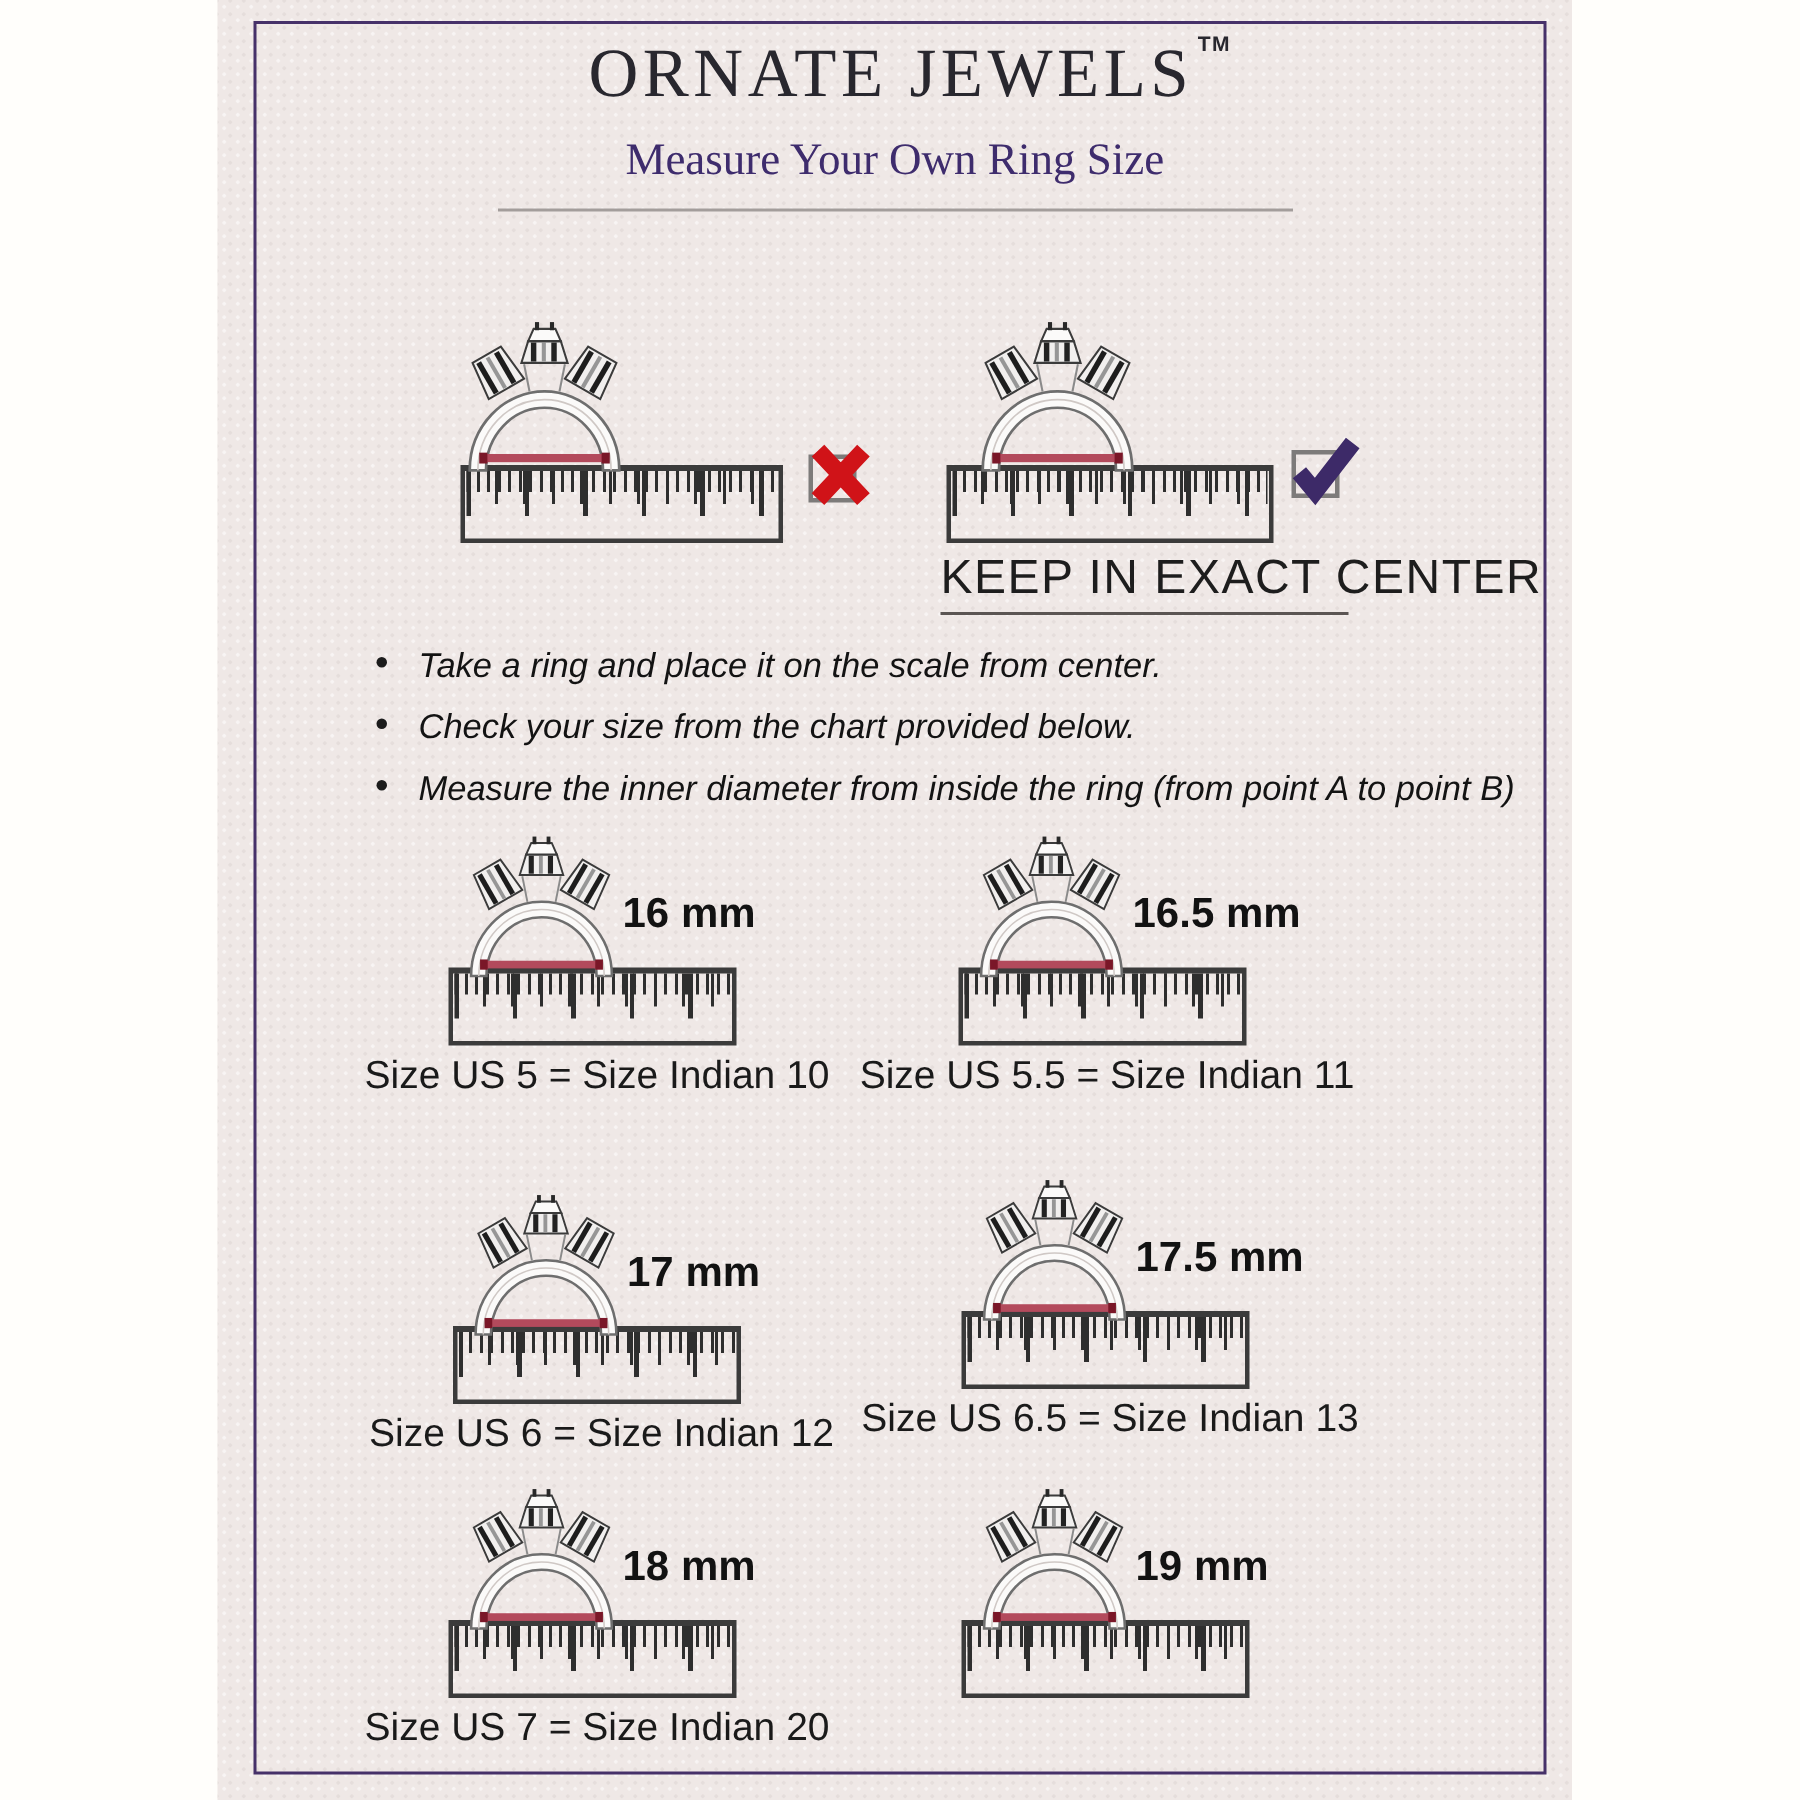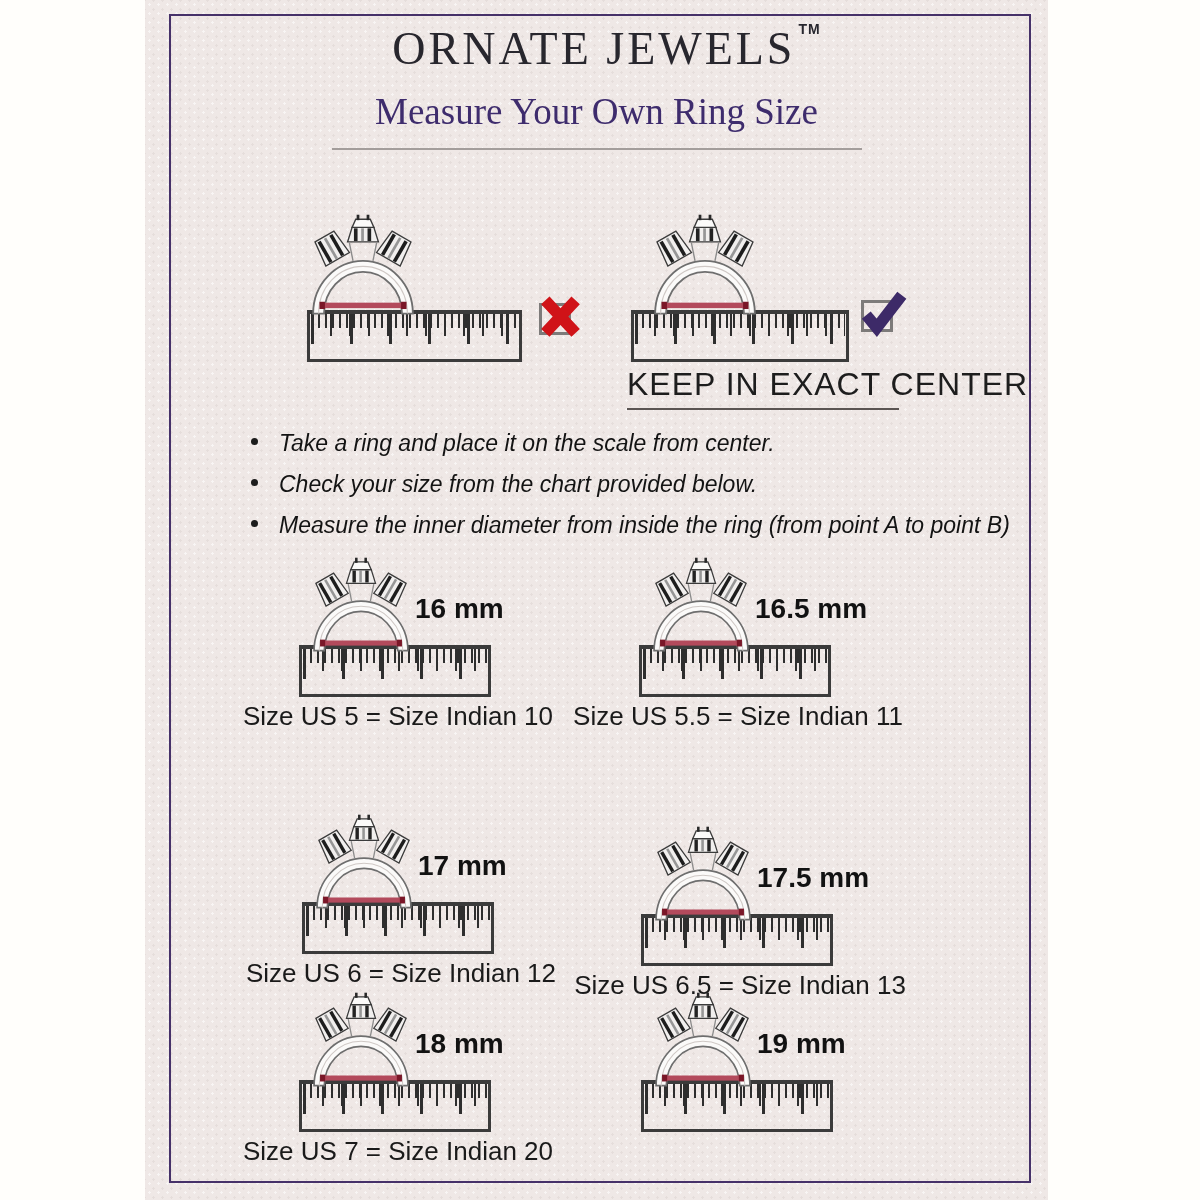--- a/index.html
+++ b/index.html
@@ -20,21 +20,21 @@
     border:2px solid #463169; pointer-events:none;
   }
 
   
   .header { position:absolute; top:22px; left:0; width:100%; text-align:center; }
   .brand { font-family:"Liberation Serif", serif; font-size:46px; letter-spacing:3px;
            color:#28272e; font-weight:500; line-height:1.1;padding-left:20px; }
   .brand .tm { font-family:"Liberation Sans", sans-serif; font-size:14px; font-weight:bold;
                letter-spacing:1px; vertical-align:30px; margin-left:3px; }
   .tagline { margin-top:9px; font-size:17px; letter-spacing:7px; color:#4c4b4b; }
-  .title { margin-top:15px; font-family:"Liberation Serif", serif; font-size:37px;
+  .title { margin-top:15px; font-family:"Liberation Serif", serif; font-size:30px;
            font-weight:500; color:#3e2c6d; }
   .rule { width:530px; border-top:2px solid #a39d9b; margin:15px auto 0; }
 
   
   .unit { position:absolute; }
   .unit .ring { position:absolute; left:0; top:0; z-index:2; }
   .unit .ruler {
     position:absolute; z-index:1; height:52px;
     border:3px solid #3b3b3b; border-top-width:4px; background:transparent;
   }
@@ -178,30 +178,30 @@
 
   <div class="unit chart-unit" style="left:492px; top:555px; width:200px; height:180px;">
     <svg class="ring" viewBox="0 0 150 118">
         <use href="#ring-sym"></use>
       </svg>
     <div class="ruler"></div>
     <div class="mm">16.5 mm</div>
     <div class="caption">Size US 5.5 = Size Indian 11</div>
   </div>
 
-  <div class="unit chart-unit" style="left:155px; top:812px; width:200px; height:180px;">
+  <div class="unit chart-unit" style="left:155px; top:794px; width:200px; height:180px;">
     <svg class="ring" viewBox="0 0 150 118">
         <use href="#ring-sym"></use>
       </svg>
     <div class="ruler"></div>
     <div class="mm">17 mm</div>
     <div class="caption">Size US 6 = Size Indian 12</div>
   </div>
 
-  <div class="unit chart-unit" style="left:494px; top:824px; width:200px; height:180px;">
+  <div class="unit chart-unit" style="left:494px; top:784px; width:200px; height:180px;">
     <svg class="ring" viewBox="0 0 150 118">
         <use href="#ring-sym"></use>
       </svg>
     <div class="ruler"></div>
     <div class="mm">17.5 mm</div>
     <div class="caption">Size US 6.5 = Size Indian 13</div>
   </div>
 
   <div class="unit chart-unit" style="left:152px; top:990px; width:200px; height:180px;">
     <svg class="ring" viewBox="0 0 150 118">

